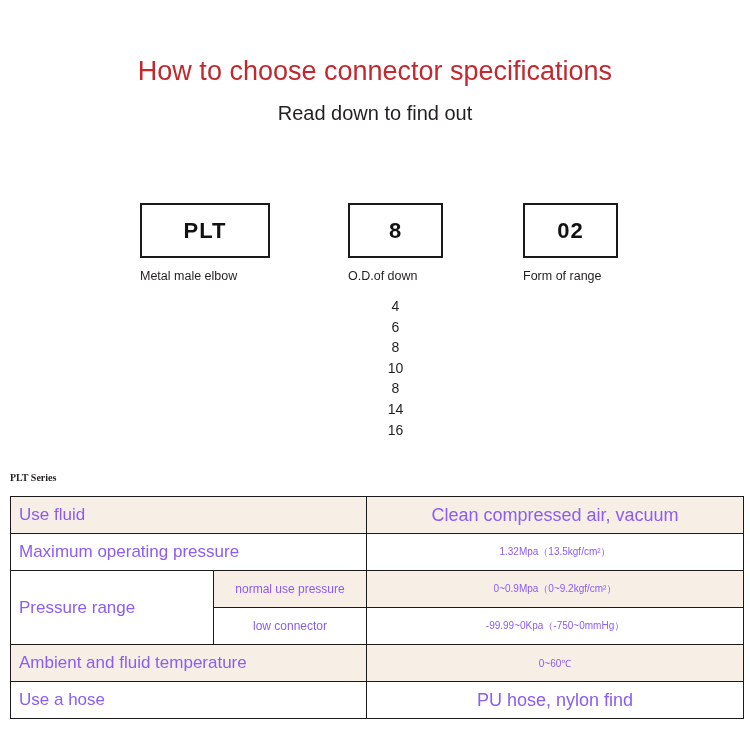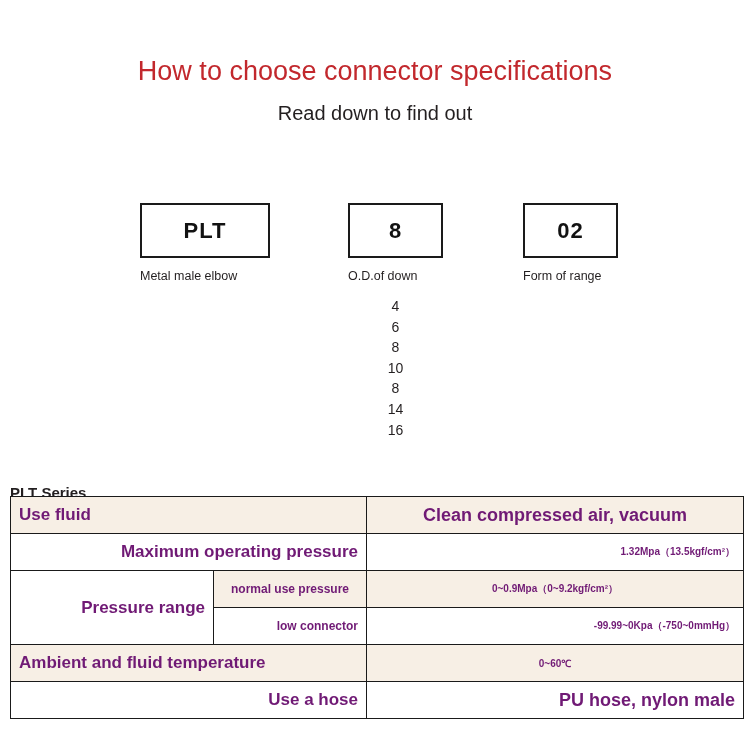--- a/index.html
+++ b/index.html
@@ -89,42 +89,42 @@
     line-height: 20.6px;
     color: #231f20;
   }
   .code-options div {
     white-space: nowrap;
   }
 
   
   .series-heading {
     position: absolute;
-    top: 484px;
+    top: 472px;
     left: 10px;
-    font-size: 15px;
+    font-size: 10px;
     font-weight: bold;
     color: #231f20;
     white-space: nowrap;
+    font-family: Liberation Serif, serif;
   }
 
   .spec-table {
     position: absolute;
     top: 496px;
     left: 10px;
     width: 733px;
     border-collapse: collapse;
     table-layout: fixed;
   }
   .spec-table td {
     border: 1px solid #1a1a1a;
     padding: 0 8px;
-    color: #701a75;
+    color: #8b5cf6;
     vertical-align: middle;
-    font-weight: bold;
   }
   .label-cell {
     font-size: 17px;
     text-align: left;
     height: 36px;
   }
   .sub-label-cell {
     font-size: 12px;
     text-align: center;
     height: 36px;
@@ -132,21 +132,21 @@
   }
   .value-cell {
     font-size: 18px;
     text-align: center;
     height: 36px;
   }
   .value-cell.small {
     font-size: 10px;
   }
   .beige { background: #f7efe5; }
-  .white { background: #ffffff; text-align: right; }
+  .white { background: #ffffff; }
 </style>
 </head>
 <body>
 
 <div class="page-title">How to choose connector specifications</div>
 
 <div class="page-subtitle">Read down to find out</div>
 
 <div class="code-area">
 
@@ -214,17 +214,17 @@
       <td class="value-cell small white">-99.99~0Kpa（-750~0mmHg）</td>
     </tr>
 
     <tr>
       <td class="label-cell beige" colspan="2">Ambient and fluid temperature</td>
       <td class="value-cell small beige">0~60℃</td>
     </tr>
 
     <tr>
       <td class="label-cell white" colspan="2">Use a hose</td>
-      <td class="value-cell white">PU hose, nylon male</td>
+      <td class="value-cell white">PU hose, nylon find</td>
     </tr>
 
   </tbody>
 </table>
 
 </body></html>

